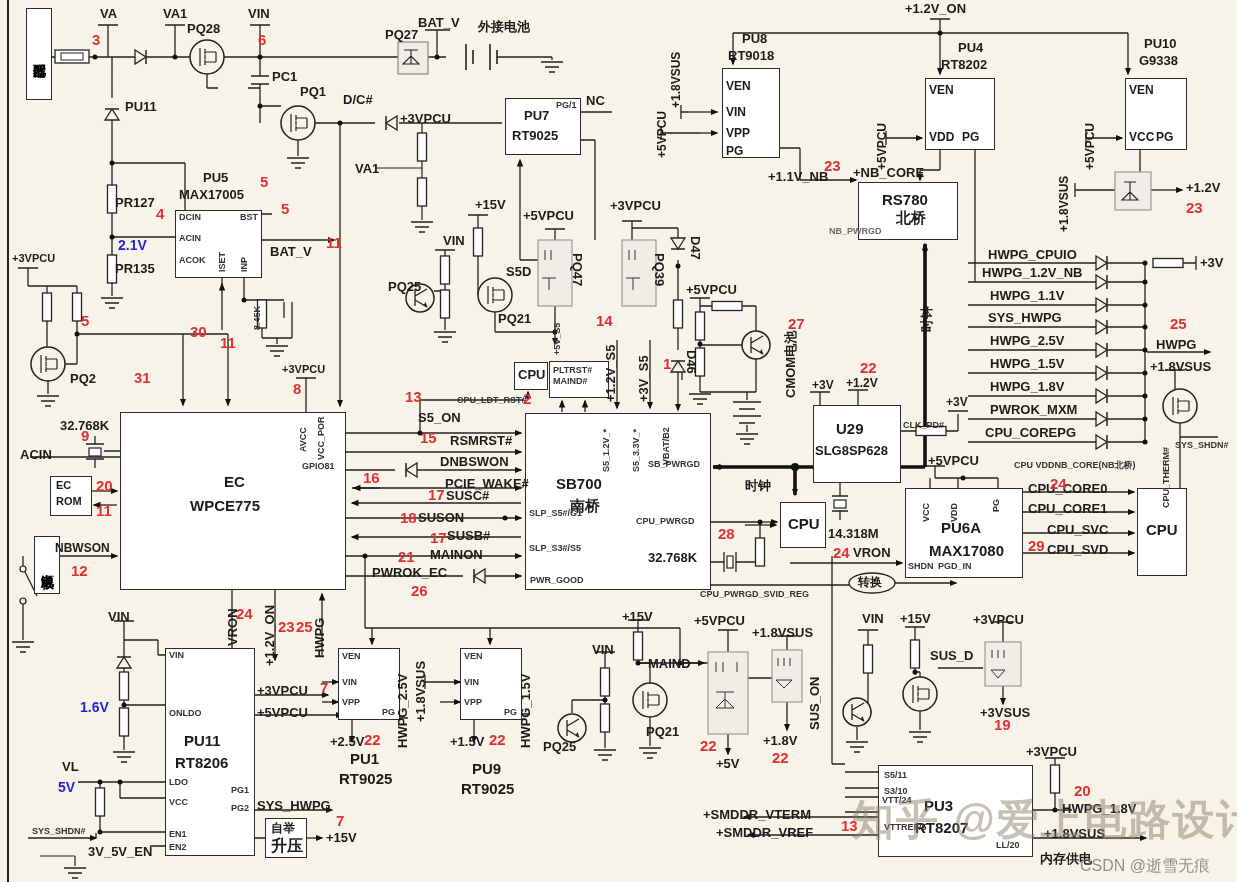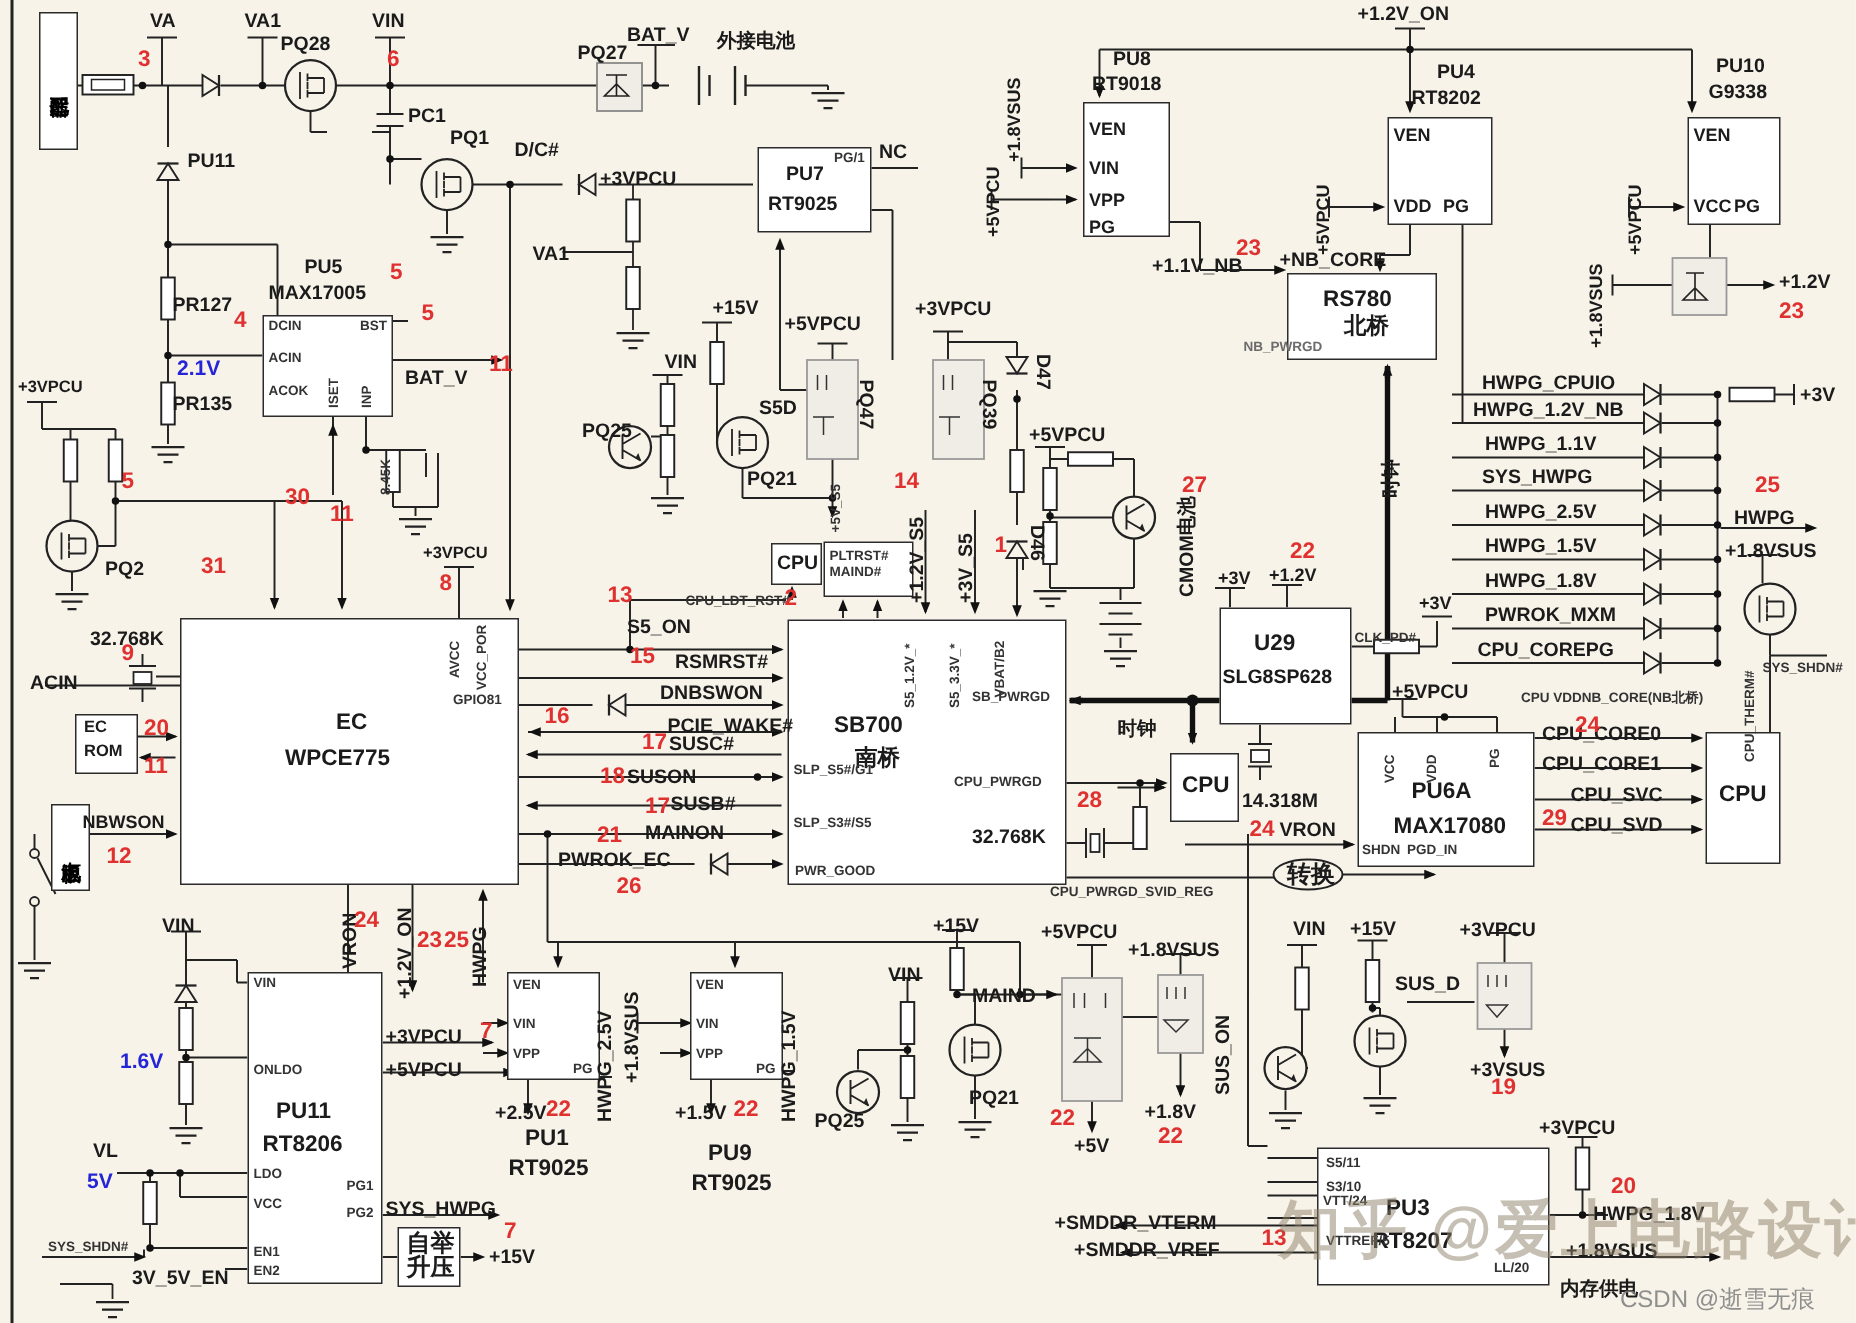--- a/index.html
+++ b/index.html
@@ -467,21 +467,21 @@
 <span class="pin v" style="left:662px;top:465px">VBAT/B2</span>
 <span class="pin" style="left:648px;top:460px">SB_PWRGD</span>
 <span class="pin" style="left:529px;top:509px">SLP_S5#/G1</span>
 <span class="pin" style="left:529px;top:544px">SLP_S3#/S5</span>
 <span class="pin" style="left:636px;top:517px">CPU_PWRGD</span>
 <span class="pin" style="left:530px;top:576px">PWR_GOOD</span>
 <span class="lb" style="left:648px;top:551px">32.768K</span>
 <span class="lb" style="left:745px;top:479px">时钟</span>
 <span class="lb v" style="left:920px;top:332px">时钟</span>
 <span class="pin" style="left:700px;top:590px">CPU_PWRGD_SVID_REG</span>
-<span class="lb" style="left:858px;top:576px;font-size:16px">转换</span>
+<span class="lb" style="left:858px;top:576px;font-size:12px">转换</span>
 
 <span class="lb" style="left:905px;top:2px">+1.2V_ON</span>
 <span class="lb" style="left:742px;top:32px">PU8</span>
 <span class="lb" style="left:728px;top:49px">RT9018</span>
 <span class="lb" style="left:726px;top:80px;font-size:12px">VEN</span>
 <span class="lb" style="left:726px;top:106px;font-size:12px">VIN</span>
 <span class="lb" style="left:726px;top:127px;font-size:12px">VPP</span>
 <span class="lb" style="left:726px;top:145px;font-size:12px">PG</span>
 <span class="lb v" style="left:656px;top:158px;font-size:12px">+5VPCU</span>
 <span class="lb v" style="left:670px;top:108px;font-size:12px">+1.8VSUS</span>
@@ -550,21 +550,21 @@
 <span class="pin" style="left:169px;top:709px">ONLDO</span>
 <span class="pin" style="left:169px;top:778px">LDO</span>
 <span class="pin" style="left:169px;top:798px">VCC</span>
 <span class="pin" style="left:169px;top:830px">EN1</span>
 <span class="pin" style="left:169px;top:843px">EN2</span>
 <span class="pin" style="left:231px;top:786px">PG1</span>
 <span class="pin" style="left:231px;top:804px">PG2</span>
 <span class="lb" style="left:257px;top:684px">+3VPCU</span>
 <span class="lb" style="left:257px;top:706px">+5VPCU</span>
 <span class="lb" style="left:257px;top:799px">SYS_HWPG</span>
-<span class="lb" style="left:271px;top:822px;font-size:16px">自举</span>
+<span class="lb" style="left:271px;top:822px;font-size:12px">自举</span>
 <span class="lb" style="left:271px;top:838px;font-size:16px">升压</span>
 <span class="lb" style="left:326px;top:831px">+15V</span>
 <span class="lb" style="left:62px;top:760px">VL</span>
 <span class="pin" style="left:32px;top:827px">SYS_SHDN#</span>
 <span class="lb" style="left:88px;top:845px">3V_5V_EN</span>
 
 <span class="lb big" style="left:350px;top:751px">PU1</span>
 <span class="lb big" style="left:339px;top:771px">RT9025</span>
 <span class="pin" style="left:342px;top:652px">VEN</span>
 <span class="pin" style="left:342px;top:678px">VIN</span>

